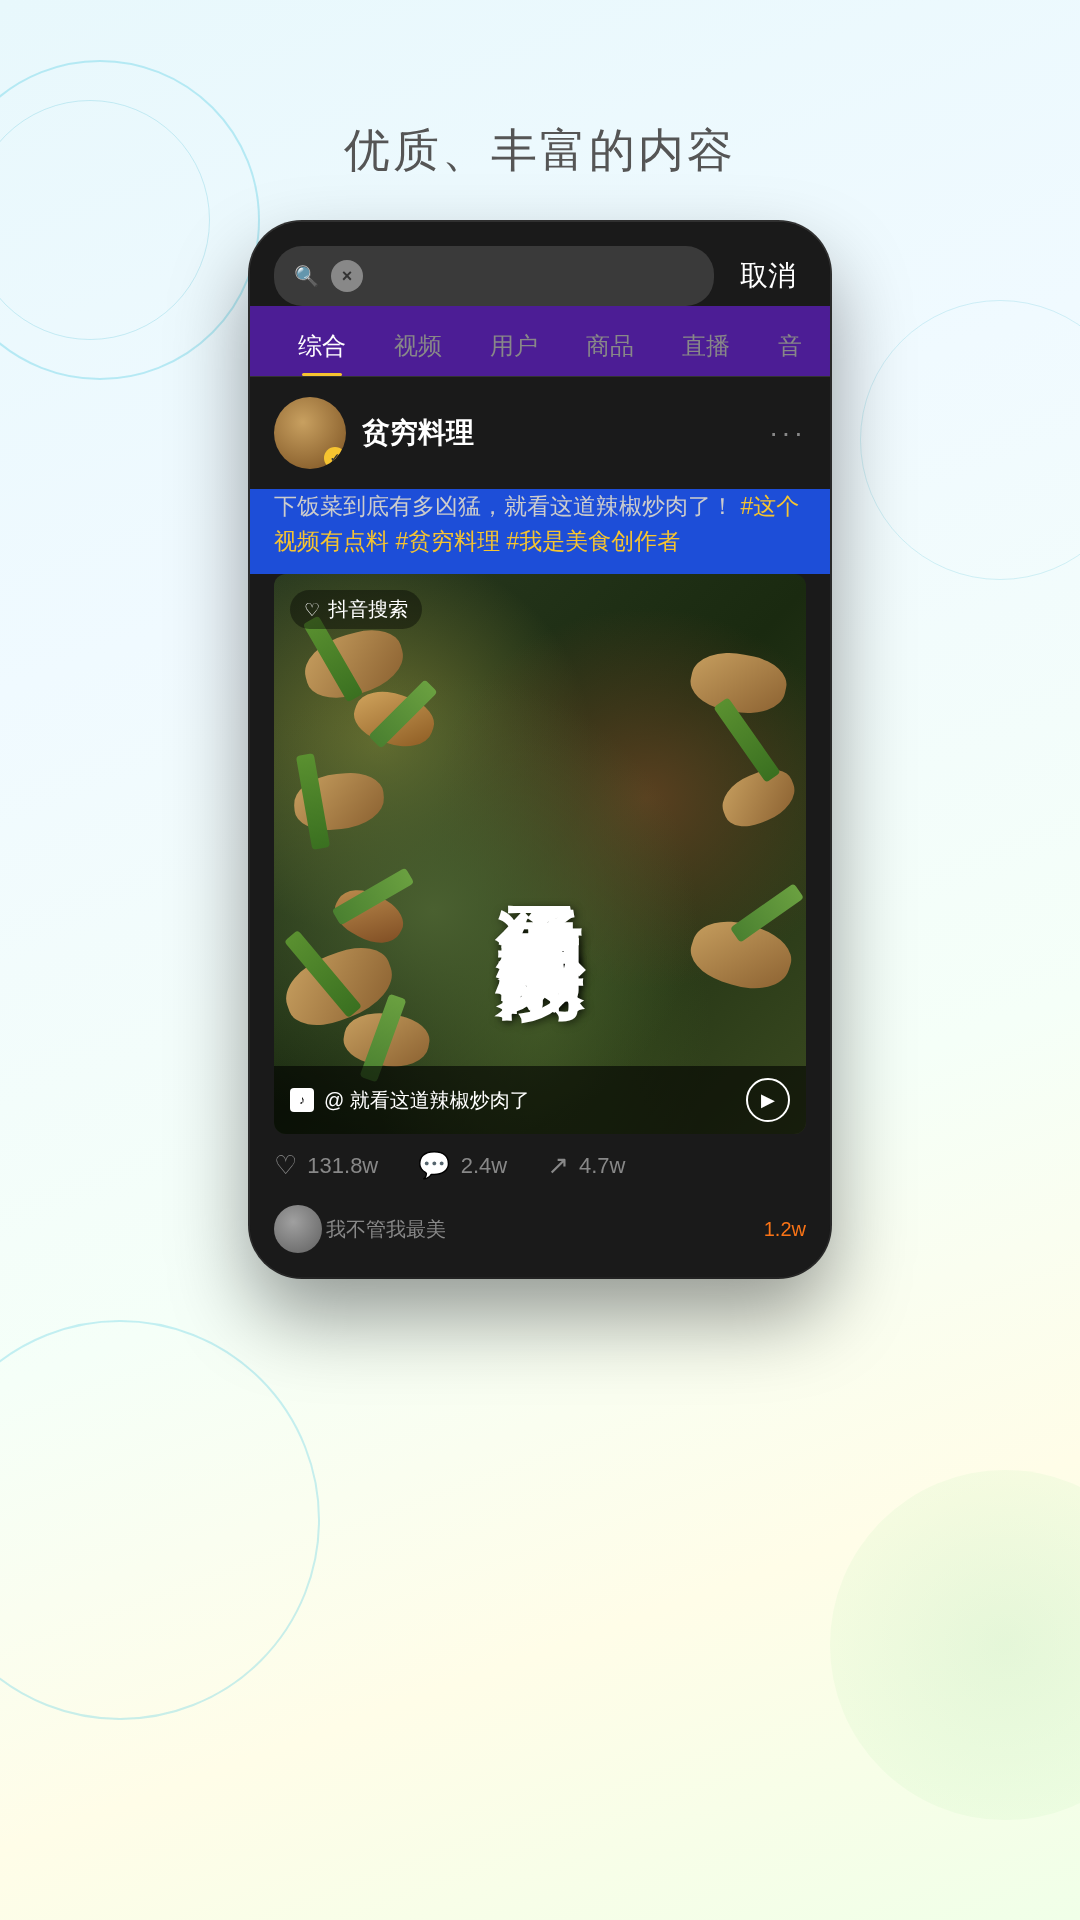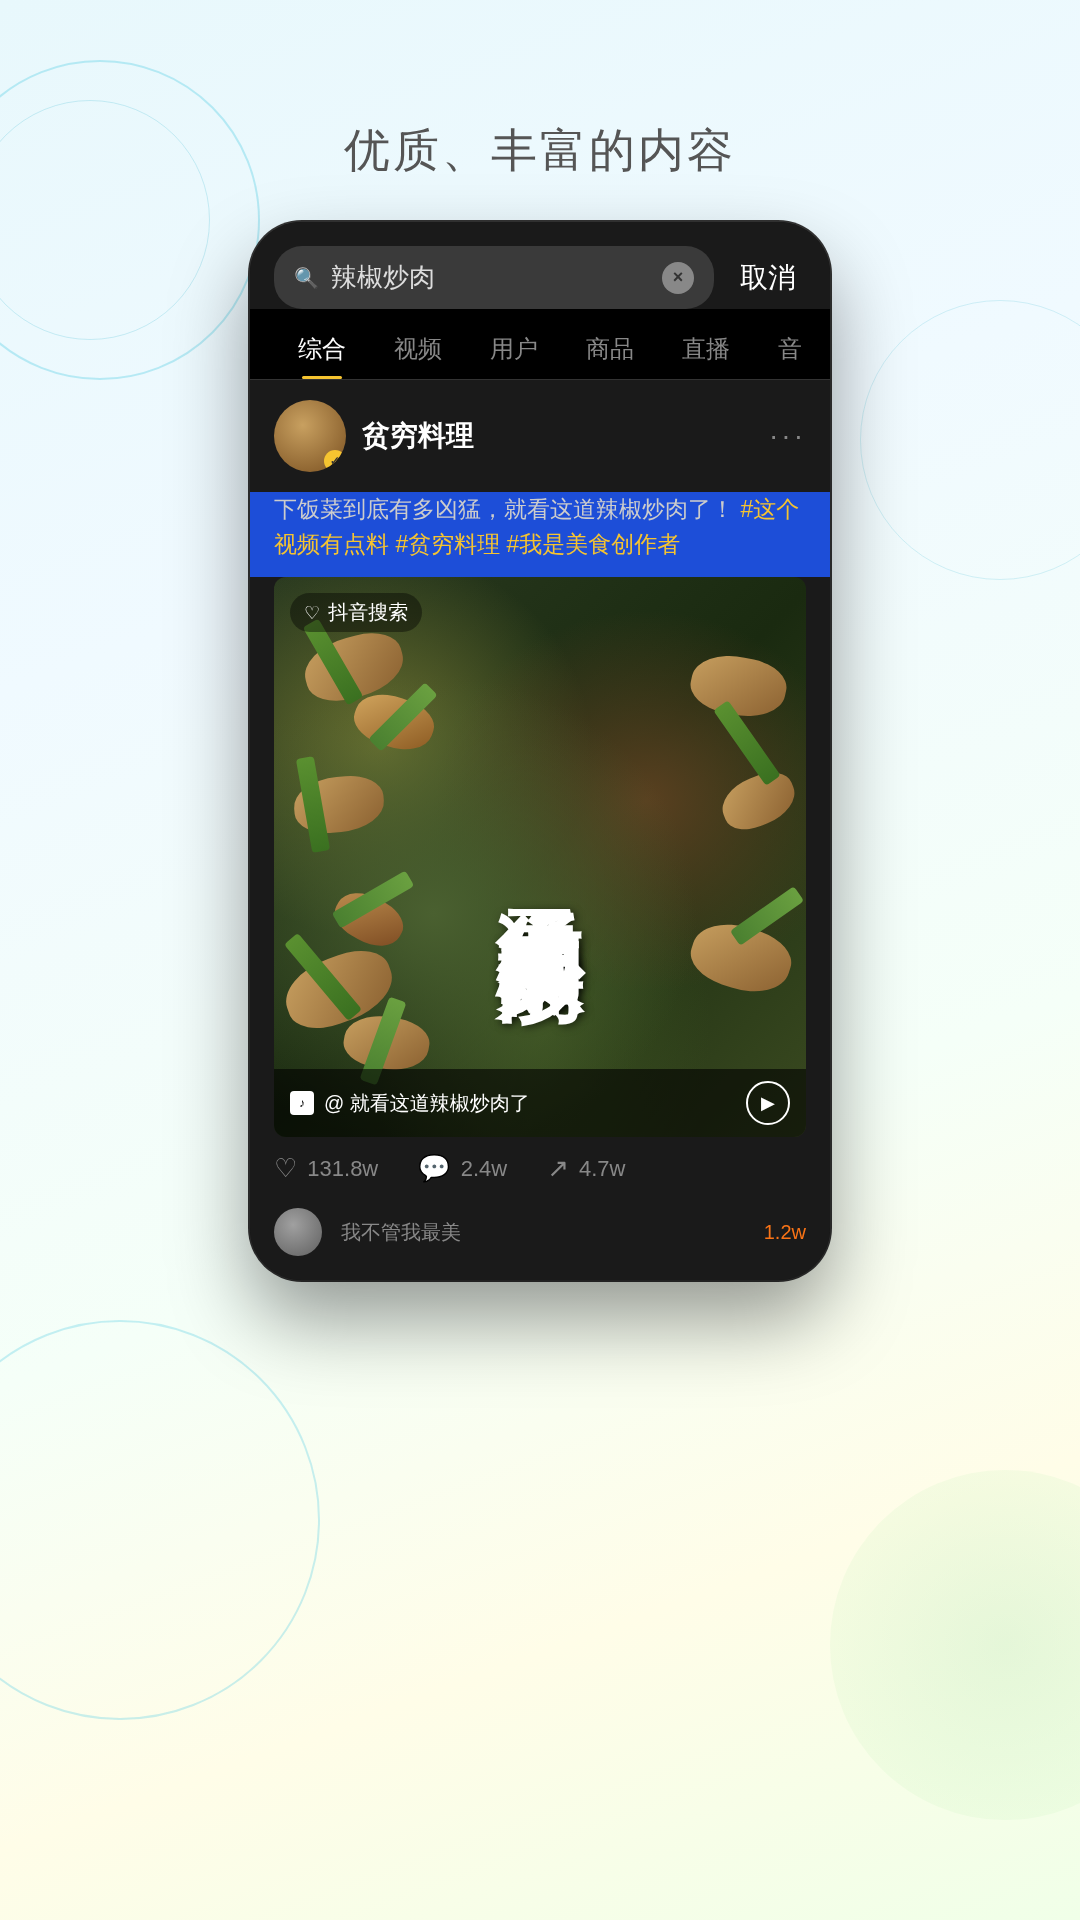--- a/index.html
+++ b/index.html
@@ -186,21 +186,21 @@
 
     .search-cancel {
       color: #fff;
       font-size: 28px;
       white-space: nowrap;
       padding: 0 10px;
     }
 
     
     .tab-bar {
-      background: #000000;
+      background: #4c1d95;
       display: flex;
       padding: 16px 24px 0;
       border-bottom: 1px solid #333;
       gap: 0;
     }
 
     .tab-item {
       color: #888;
       font-size: 24px;
       padding: 8px 24px 14px;
@@ -448,21 +448,21 @@
 
     
     .comments-preview {
       background: #1a1a1a;
       padding: 8px 24px 16px;
     }
 
     .comment-item {
       display: flex;
       align-items: center;
-      gap: 19px;
+      gap: 4px;
       margin-bottom: 8px;
     }
 
     .comment-avatar {
       width: 48px;
       height: 48px;
       border-radius: 50%;
       background: radial-gradient(circle at 40% 35%, #a0a0a0, #606060);
       flex-shrink: 0;
     }
@@ -500,21 +500,20 @@
   <div class="app-subtitle">优质、丰富的内容</div>
 </div>
 
 <div class="phone-container">
   <div class="phone-shell">
     <div class="phone-screen">
 
       <div class="search-area">
         <div class="search-bar">
           <span class="search-icon-inner">🔍</span>
-          <span class="search-text">辣椒炒肉</span>
           <span class="search-clear">×</span>
         </div>
         <span class="search-cancel">取消</span>
       </div>
 
       <div class="tab-bar">
         <div class="tab-item active">综合</div>
         <div class="tab-item">视频</div>
         <div class="tab-item">用户</div>
         <div class="tab-item">商品</div>

